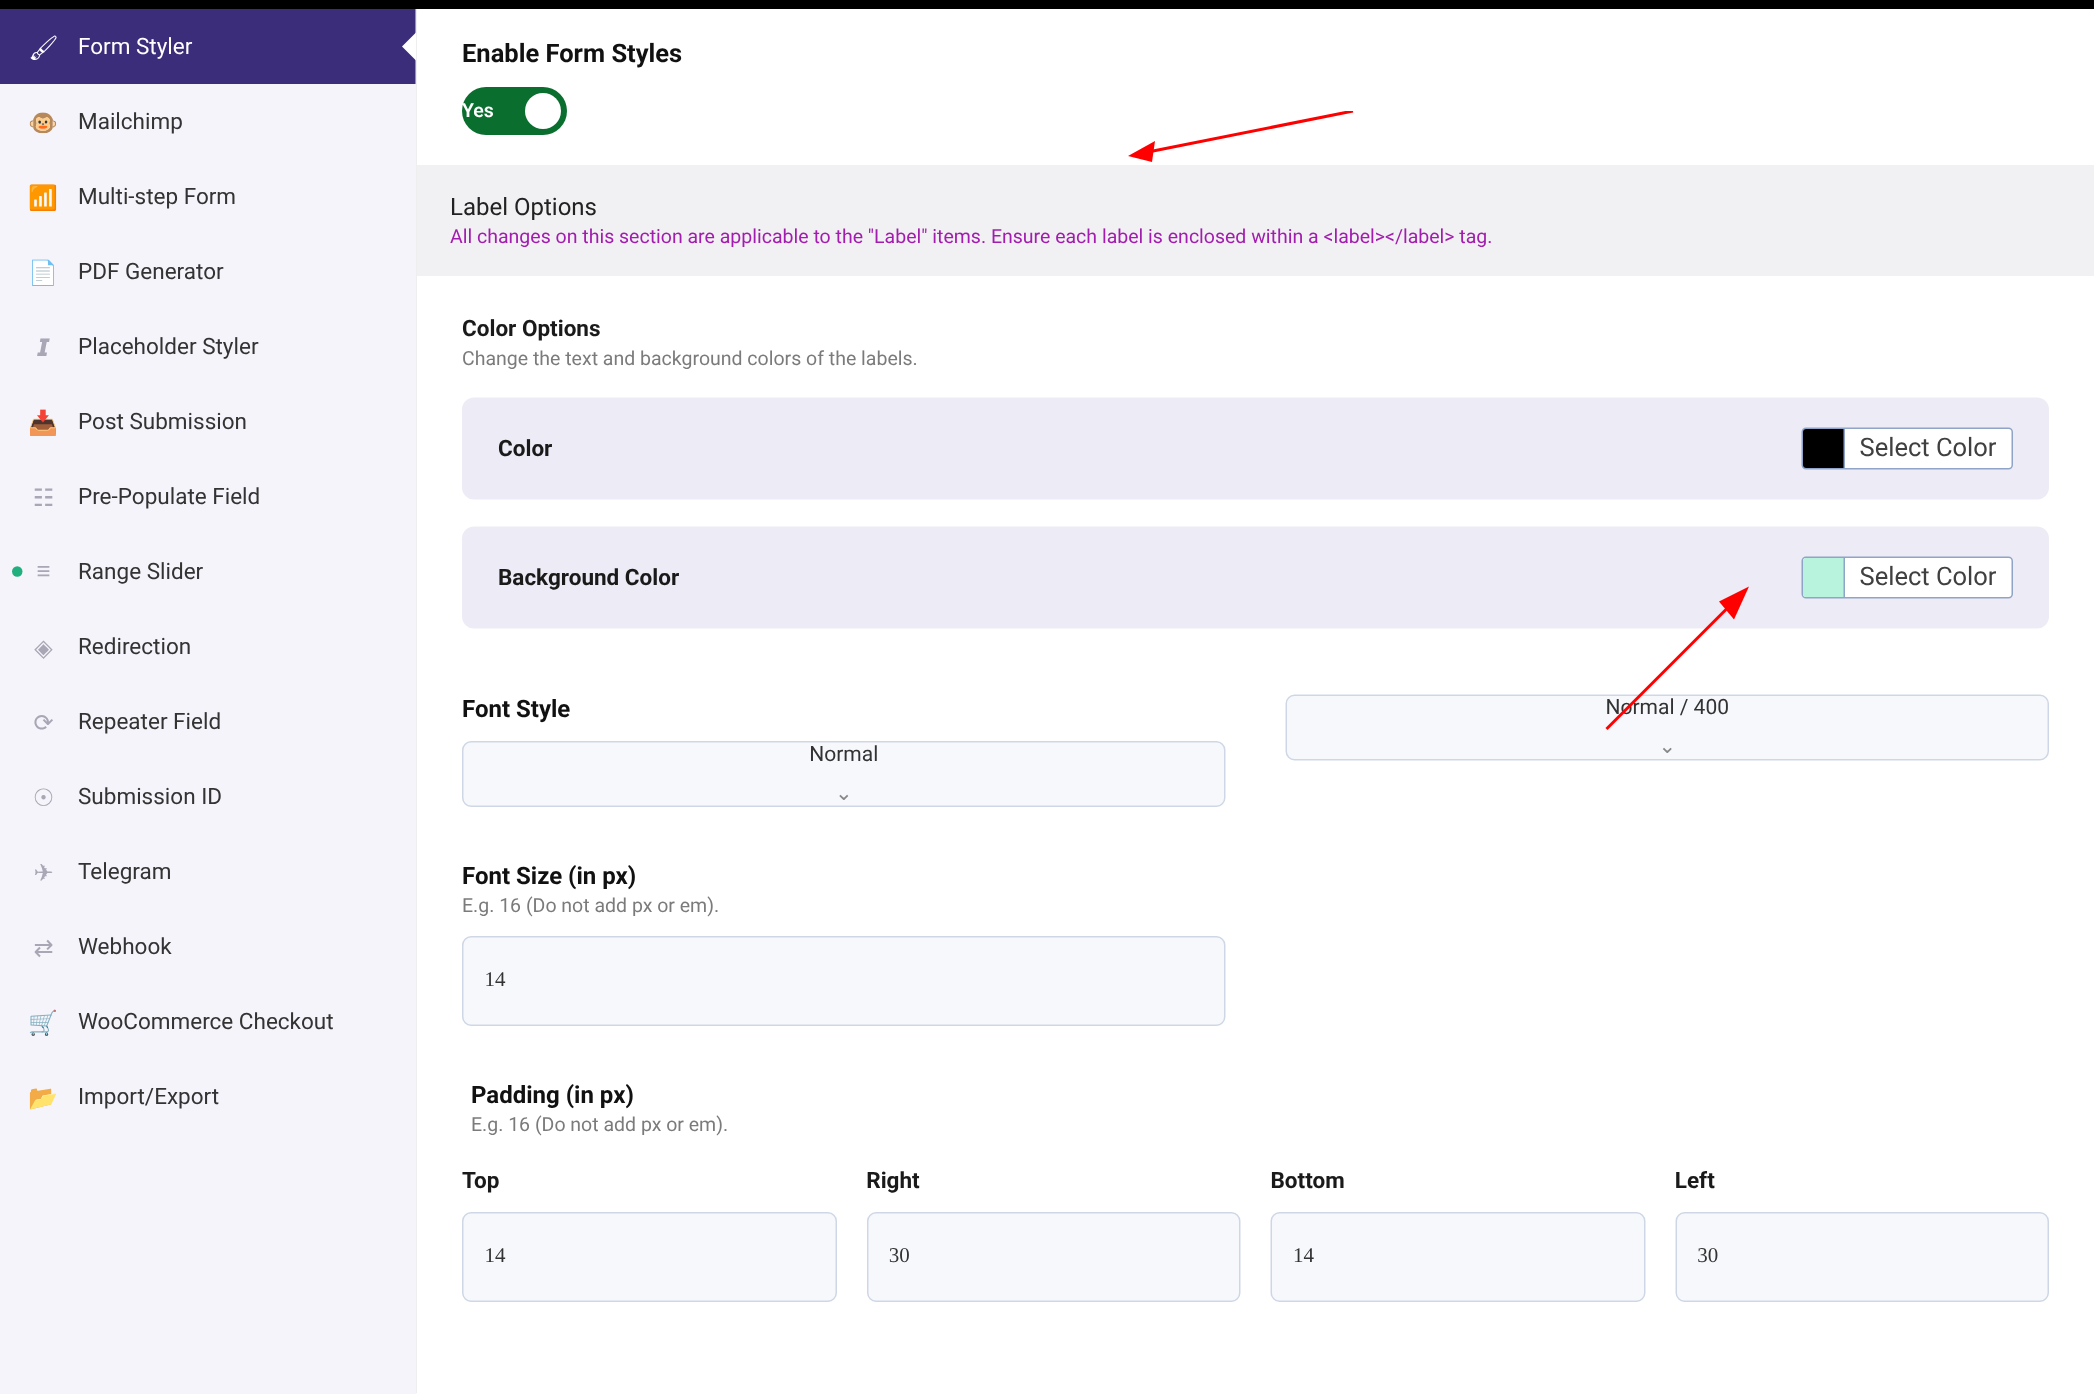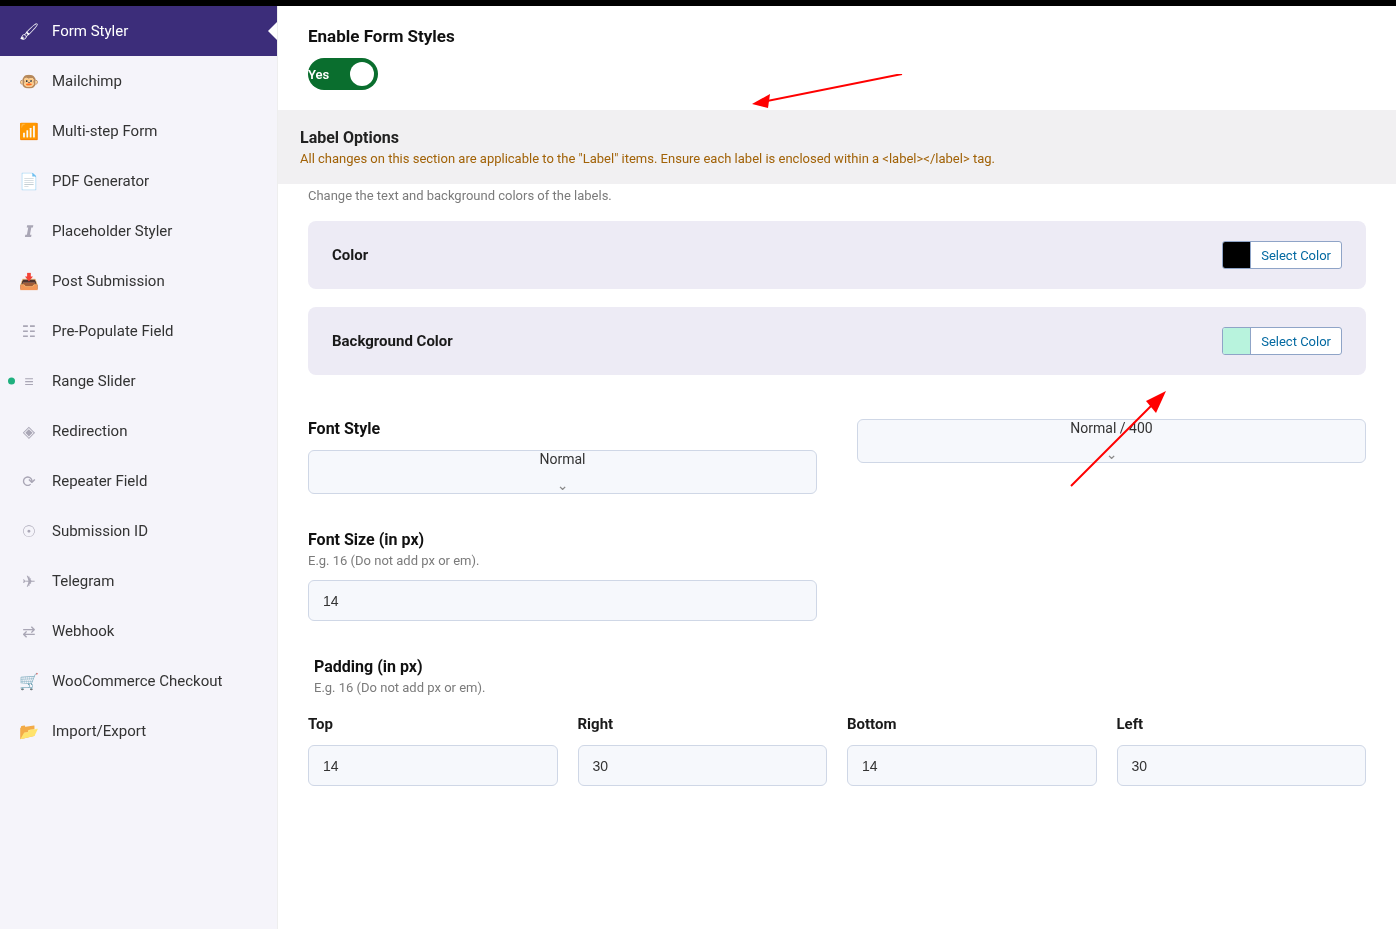--- a/index.html
+++ b/index.html
@@ -99,22 +99,22 @@
       right: 195px; top: 360px;
       pointer-events: none;
     }
     .content-inner { position: relative; }
 
     .panel-header {
       background: #f1f0f2;
       margin: 20px -30px 0 -30px;
       padding: 18px 22px;
     }
-    .panel-header .ph-title { font-size: 16px; font-weight: 700; color: #222; margin-bottom: 4px; }
-    .panel-header .ph-desc { font-size: 13px; color: #a16207; }
+    .panel-header .ph-title { font-size: 16px; font-weight: 400; color: #222; margin-bottom: 4px; }
+    .panel-header .ph-desc { font-size: 13px; color: #a21caf; }
 
     .sub-title { font-size: 15px; font-weight: 700; margin-top: 26px; }
     .sub-desc { font-size: 13px; color: #7b7b7b; margin-top: 4px; }
 
     .color-row {
       background: #edebf5;
       border-radius: 8px;
       padding: 20px 24px;
       margin-top: 18px;
       display: flex;
@@ -125,49 +125,49 @@
     .color-btn-wrap {
       display: flex; align-items: stretch;
       border: 1px solid #8fa4c7; border-radius: 3px;
       overflow: hidden; height: 28px;
       background: #fff;
     }
     .swatch { width: 28px; border-right: 1px solid #8fa4c7; }
     .swatch.black { background: #000; }
     .swatch.mint { background: #b8f3dd; }
     .color-btn {
-      font-size: 13px; padding: 0 10px;
+      font-size: 17px; padding: 0 10px;
       display: flex; align-items: center;
-      color: #0369a1; cursor: pointer;
+      color: #404040; cursor: pointer;
     }
 
     .two-col { display: grid; grid-template-columns: 1fr 1fr; gap: 40px; margin-top: 44px; }
     .field-label { font-size: 16px; font-weight: 700; color: #111; margin-bottom: 12px; }
     .field-hint { font-size: 13px; color: #7b7b7b; margin-top: -8px; margin-bottom: 12px; }
 
     .select {
       width: 100%; height: 44px;
       border: 1px solid #cfd7e6;
       background: #f6f8fc;
       border-radius: 6px;
       padding: 0 14px;
       display: flex; align-items: center; justify-content: space-between;
       font-size: 14px; color: #333;
       cursor: pointer;
       flex-direction: column;
     }
     .select .chev { color: #888; font-size: 14px; }
 
     .text-input {
-      width: 100%; height: 41px;
+      width: 100%; height: 60px;
       border: 1px solid #cfd7e6;
       background: #f6f8fc;
       border-radius: 6px;
       padding: 0 14px;
-      font-size: 14px; color: #333;
+      font-size: 14px; color: #333; font-family: Liberation Serif, serif;
     }
     .text-input::placeholder { color: #9aa0ab; }
 
     .padding-grid { display: grid; grid-template-columns: repeat(4, 1fr); gap: 20px; margin-top: 20px; }
     .pad-label { font-size: 15px; font-weight: 700; margin-bottom: 12px; }
   </style>
 </head>
 <body>
 
 <div class="topbar"></div>
@@ -247,20 +247,21 @@
       <svg class="arrow1" width="160" height="40">
         <line x1="150" y1="0" x2="10" y2="28" stroke="#ff0000" stroke-width="2"></line>
         <polygon points="0,30 18,20 16,34" fill="#ff0000"></polygon>
       </svg>
 
       <div class="panel-header">
         <div class="ph-title">Label Options</div>
         <div class="ph-desc">All changes on this section are applicable to the "Label" items. Ensure each label is enclosed within a &lt;label&gt;&lt;/label&gt; tag.</div>
       </div>
 
+      <div class="sub-title">Color Options</div>
       <div class="sub-desc">Change the text and background colors of the labels.</div>
 
       <div class="color-row">
         <div class="cr-label">Color</div>
         <div class="color-btn-wrap">
           <div class="swatch black"></div>
           <div class="color-btn">Select Color</div>
         </div>
       </div>
 

